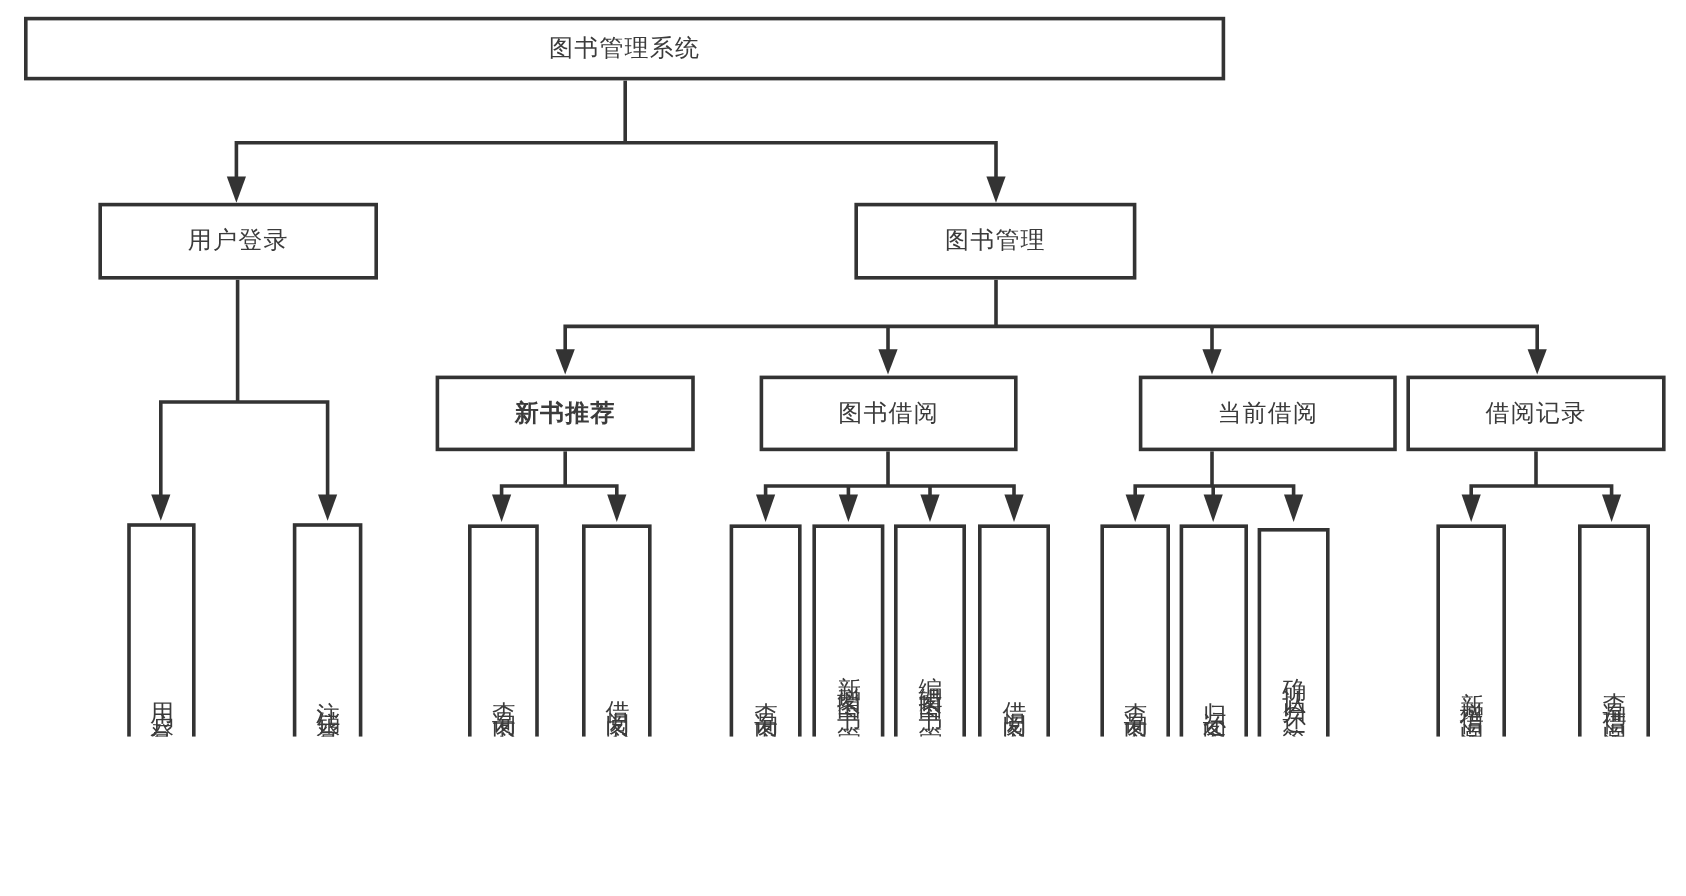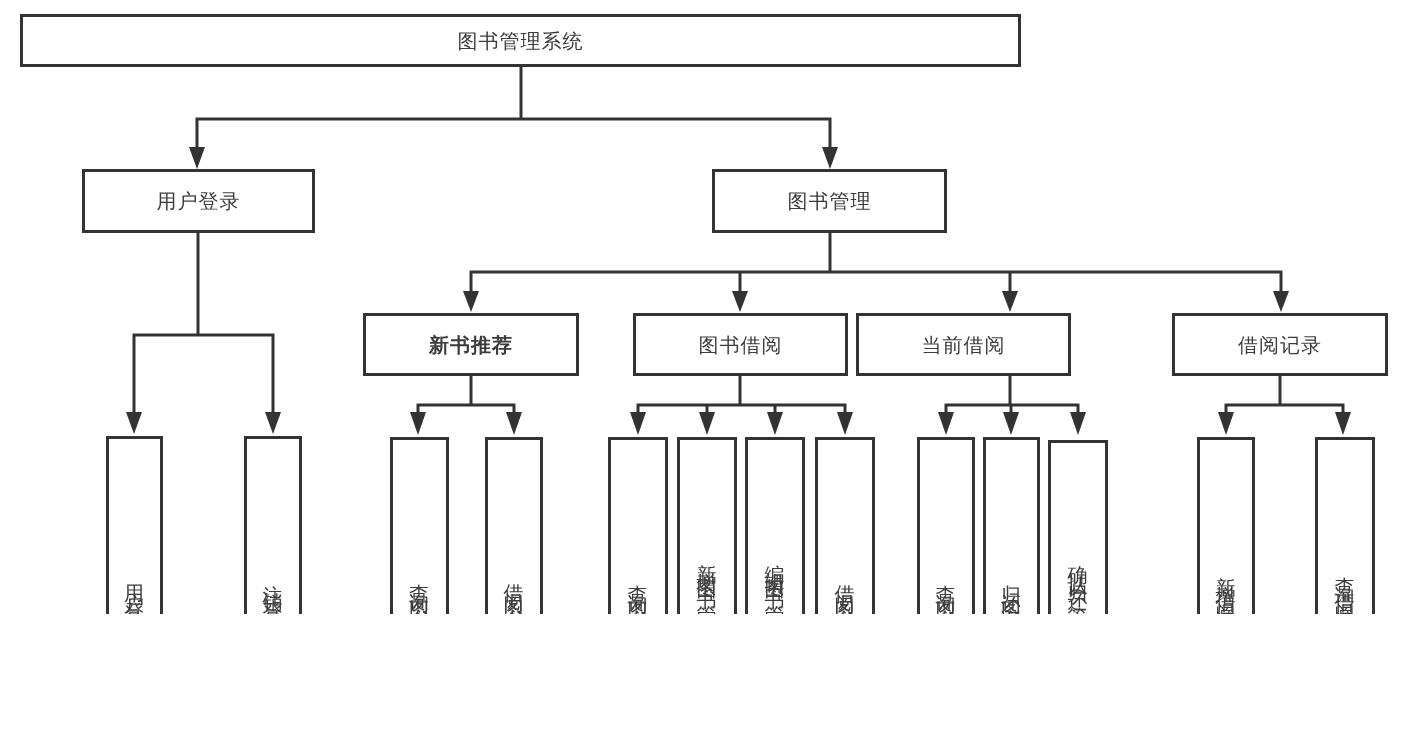--- a/index.html
+++ b/index.html
@@ -132,21 +132,21 @@
   <div class="node vnode" style="left:244px; top:436px; width:58px; height:299px;">
     <span>注销登录</span>
   </div>
 
   <div class="node" style="left:363px; top:313px; width:216px; height:63px;font-weight:bold;">
     <span>新书推荐</span>
   </div>
   <div class="node" style="left:633px; top:313px; width:215px; height:63px;">
     <span>图书借阅</span>
   </div>
-  <div class="node" style="left:856px; top:313px; width:215px; height:63px;">
+  <div class="node" style="left:949px; top:313px; width:215px; height:63px;">
     <span>当前借阅</span>
   </div>
   <div class="node" style="left:1172px; top:313px; width:216px; height:63px;">
     <span>借阅记录</span>
   </div>
 
   <div class="node vnode" style="left:390px; top:437px; width:59px; height:296px;">
     <span>查询图书</span>
   </div>
   <div class="node vnode" style="left:485px; top:437px; width:58px; height:296px;">

